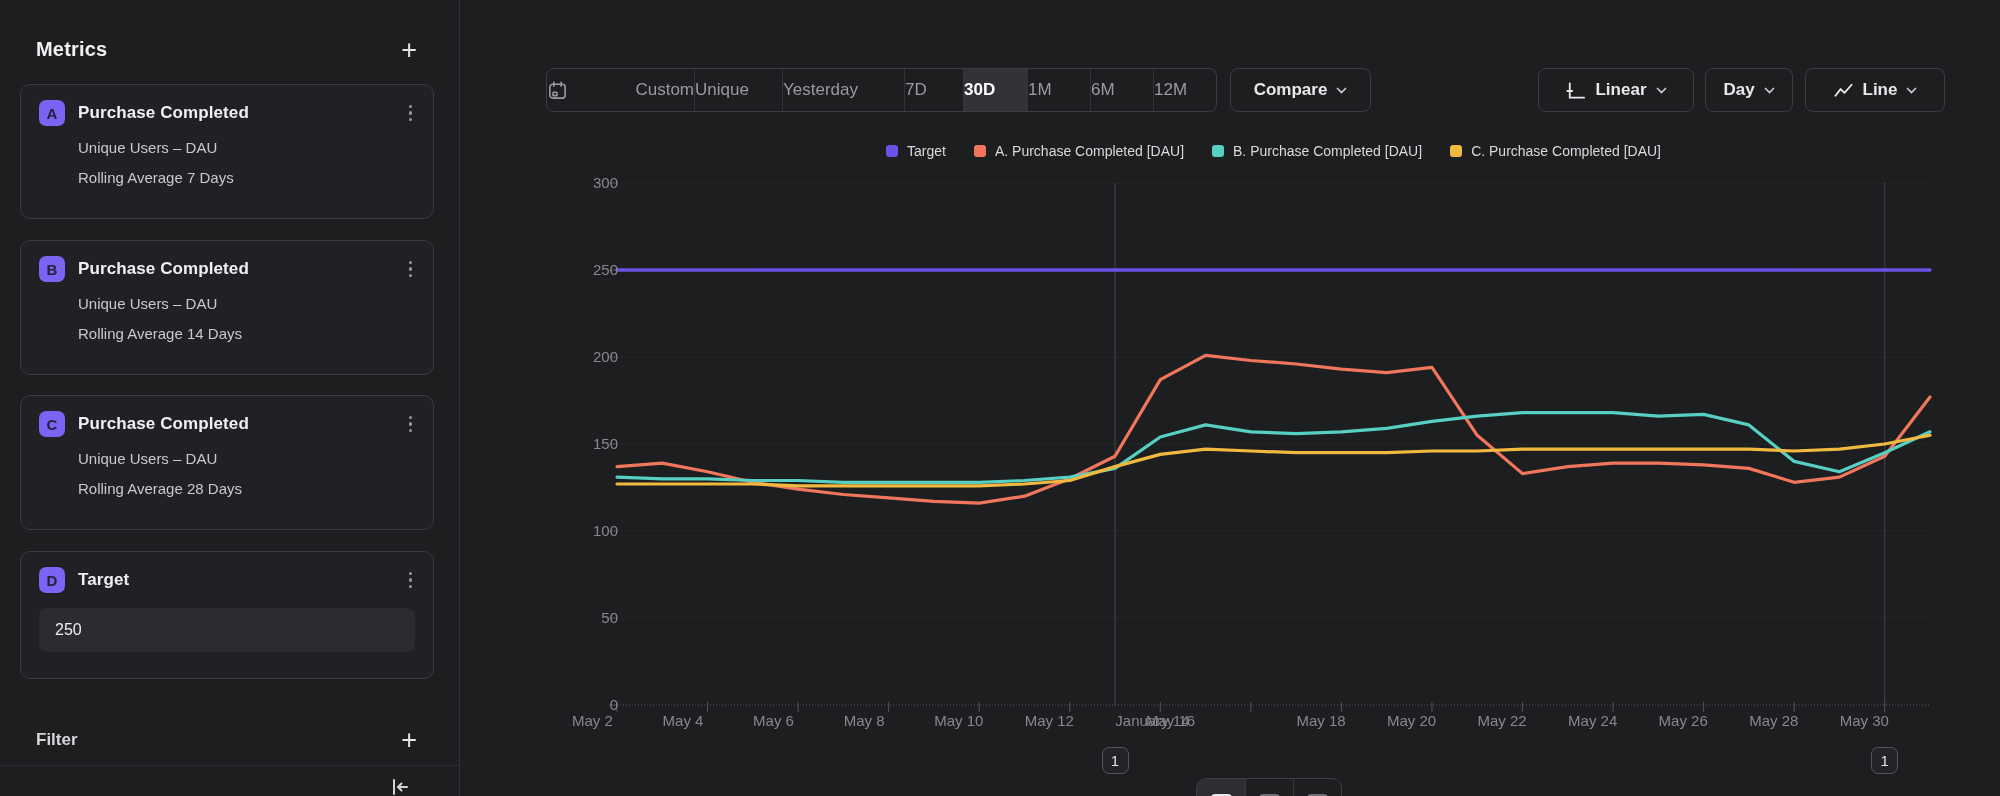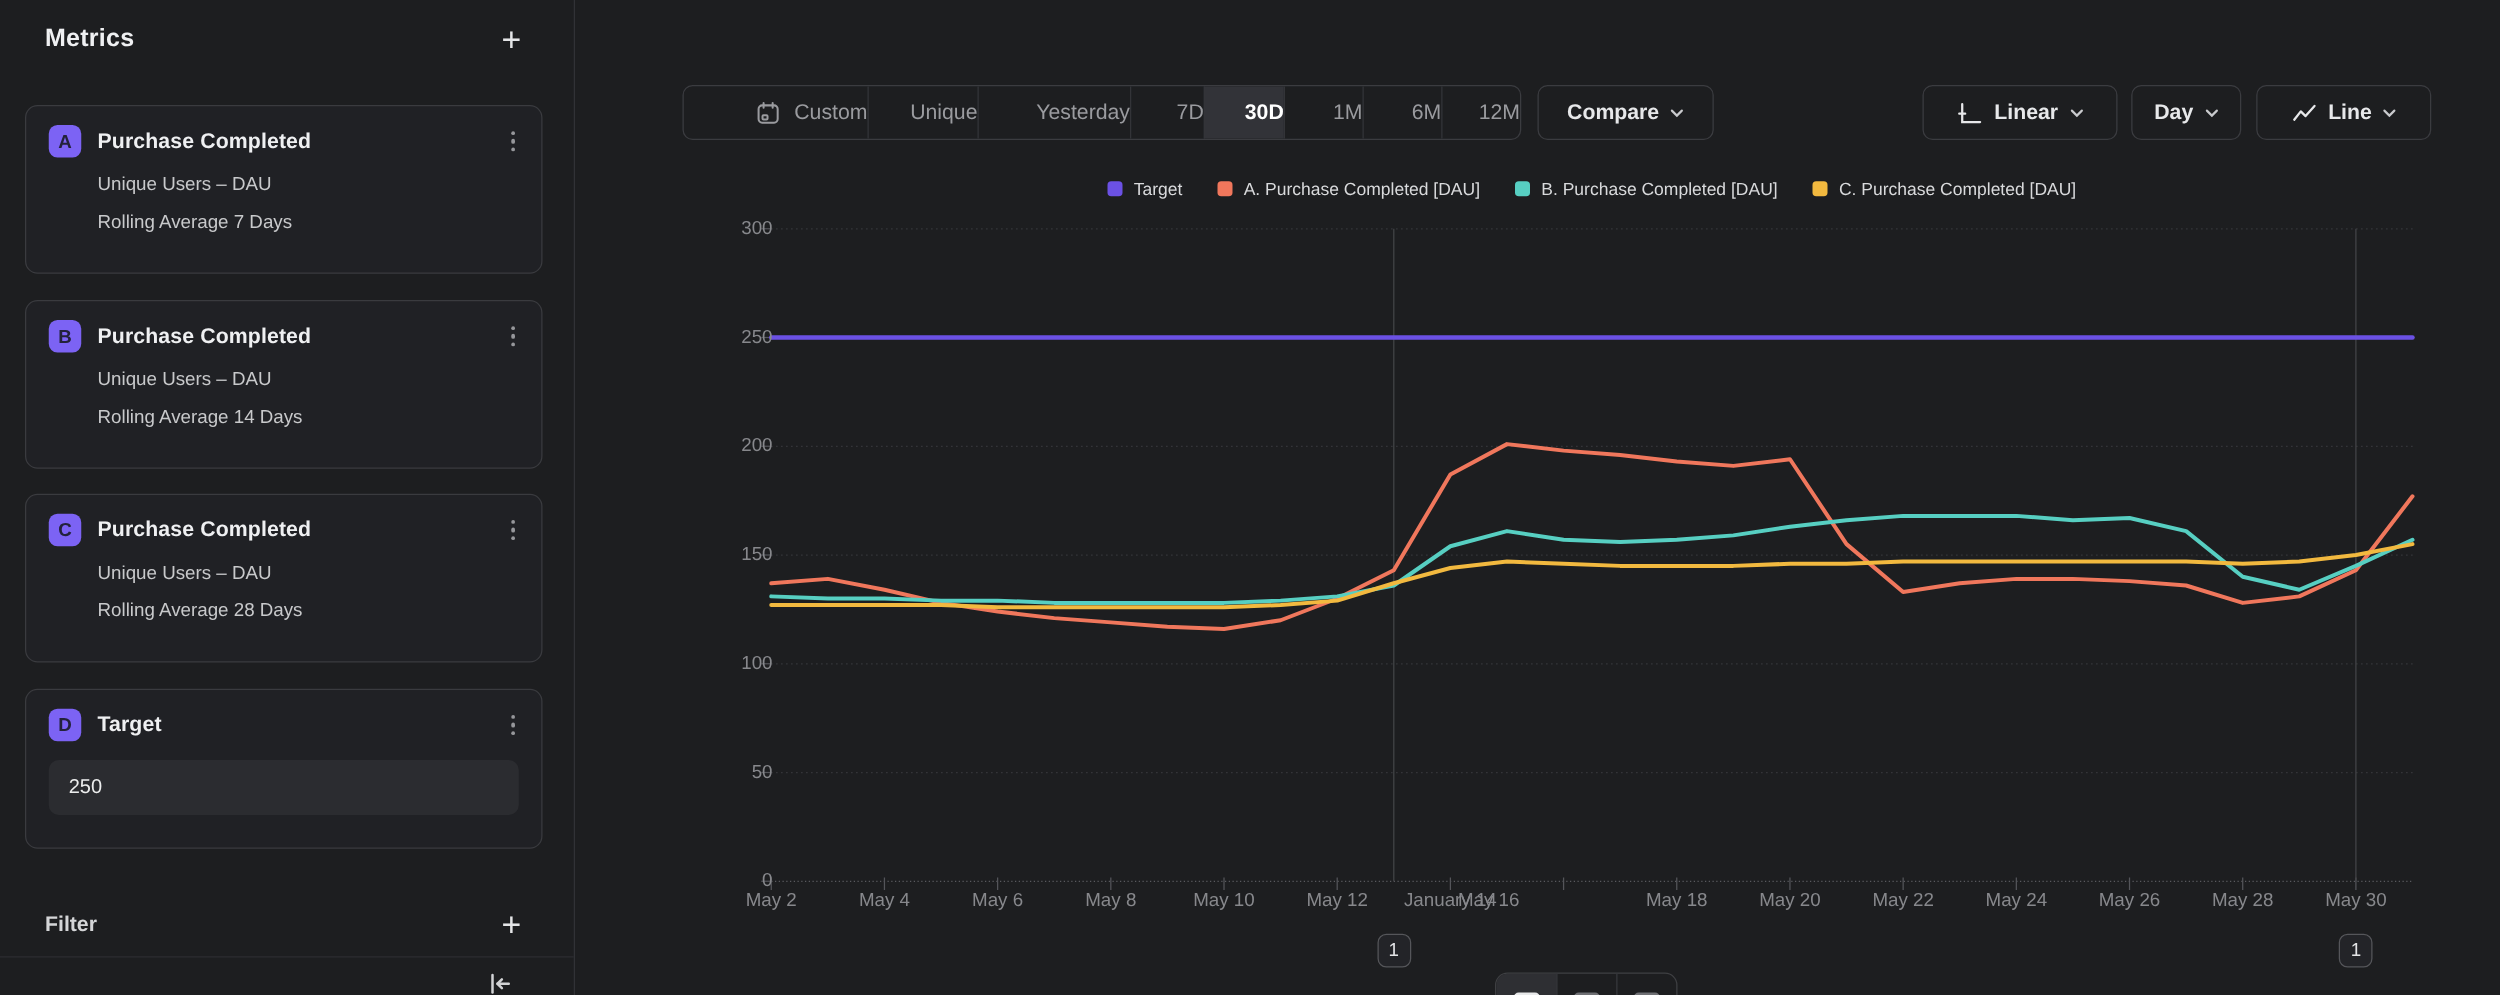--- a/index.html
+++ b/index.html
@@ -15,21 +15,21 @@
     --seg-active:#323338;
     --input-bg:#2b2c30;
     --badge:#7c63f4;
   }
   *{box-sizing:border-box;margin:0;padding:0;}
   body{background:#141517;font-family:"Liberation Sans","DejaVu Sans",sans-serif;}
   #app{position:relative;width:2000px;height:796px;background:var(--bg);overflow:hidden;color:var(--text1);}
 
   
   .sidebar{position:absolute;left:0;top:0;width:460px;height:796px;border-right:1px solid var(--line);}
-  .sb-header{position:absolute;left:36px;right:40px;top:20px;display:flex;align-items:center;justify-content:space-between;gap:47px;}
+  .sb-header{position:absolute;left:36px;right:40px;top:38px;display:flex;align-items:center;justify-content:space-between;gap:47px;}
   .sb-title{font-size:20px;font-weight:700;color:var(--text1);letter-spacing:.2px;}
   .plus-btn{background:none;border:none;color:#e4e5e7;font-size:27px;font-weight:300;line-height:20px;cursor:pointer;padding:0 2px;}
   .metric-card{position:absolute;left:20px;width:414px;border:1px solid var(--card-border);border-radius:10px;background:#202125;padding:15px 18px;}
   .card-a{top:84px;height:135px;}
   .card-b{top:240px;height:135px;}
   .card-c{top:395px;height:135px;}
   .card-d{top:551px;height:128px;}
   .card-head{display:flex;align-items:center;}
   .letter-badge{width:26px;height:26px;border-radius:7px;background:var(--badge);color:#23223a;font-size:15px;font-weight:700;display:flex;align-items:center;justify-content:center;flex:0 0 auto;}
   .card-title{margin-left:13px;font-size:17px;font-weight:700;color:var(--text1);flex:1 1 auto;letter-spacing:.1px;}
@@ -37,32 +37,32 @@
   .kebab i{width:3.5px;height:3.5px;border-radius:50%;background:#96979b;display:block;}
   .card-line{margin-left:39px;margin-top:13px;font-size:15px;color:var(--text2);}
   .target-input{margin-top:15px;width:100%;height:44px;background:var(--input-bg);border:none;border-radius:8px;color:#eceded;font-size:16px;padding:0 16px;font-family:inherit;}
   .filter-row{position:absolute;left:36px;right:40px;top:730px;display:flex;align-items:center;justify-content:space-between;}
   .filter-title{font-size:17px;font-weight:700;color:#d4d5d7;}
   .sb-divider{position:absolute;left:0;right:0;top:765px;border-top:1px solid #2c2d30;}
   .collapse-btn{position:absolute;right:48px;top:778px;background:none;border:none;cursor:pointer;color:#d2d3d5;}
 
   
   .seg-control{position:absolute;left:546px;top:68px;height:44px;display:flex;border:1px solid var(--btn-border);border-radius:8px;overflow:hidden;}
-  .seg{display:flex;align-items:center;justify-content:flex-end;gap:10px;font-size:17px;color:var(--seg-text);background:none;border:none;border-left:1px solid #333438;cursor:pointer;font-family:inherit;}
+  .seg{display:flex;align-items:center;justify-content:space-between;gap:10px;font-size:17px;color:var(--seg-text);background:none;border:none;border-left:1px solid #333438;cursor:pointer;font-family:inherit;}
   .seg:first-child{border-left:none;}
   .seg.active{background:var(--seg-active);color:#fff;font-weight:700;}
   .tb-btn{position:absolute;top:68px;height:44px;display:flex;align-items:center;justify-content:center;gap:9px;background:none;border:1px solid var(--btn-border);border-radius:8px;color:var(--btn-text);font-size:17px;font-weight:700;cursor:pointer;font-family:inherit;}
 
   
   .legend{position:absolute;left:617px;width:1313px;top:143px;display:flex;justify-content:center;gap:28px;}
   .legend-item{display:flex;align-items:center;gap:9px;font-size:14px;color:#d9dadc;cursor:pointer;}
   .legend-chip{width:12px;height:12px;border-radius:3px;flex:0 0 auto;}
   #chart-svg{position:absolute;left:0;top:0;pointer-events:none;}
   .y-label{position:absolute;left:518px;width:100px;text-align:right;font-size:15px;color:var(--muted);height:22px;line-height:22px;}
-  .x-label{position:absolute;top:712px;width:90px;text-align:center;font-size:15px;color:var(--muted);}
+  .x-label{position:absolute;top:712px;width:90px;text-align:left;font-size:15px;color:var(--muted);}
   .ann-badge{position:absolute;top:747px;width:27px;height:27px;border:1px solid #55565a;border-radius:7px;background:#232428;color:#e2e3e5;font-size:15px;display:flex;align-items:center;justify-content:center;cursor:pointer;}
 
   
   .view-switch{position:absolute;left:1196px;top:778px;height:44px;display:flex;border:1px solid #3f4043;border-radius:10px;overflow:hidden;}
   .view-seg{width:48px;display:flex;align-items:flex-end;justify-content:center;padding-bottom:12px;background:none;border:none;border-left:1px solid #37383c;cursor:pointer;}
   .view-seg:first-child{border-left:none;background:#2e2f33;}
   .vicon{width:21px;height:15px;border:2px solid #6f7074;border-radius:4px;}
   .view-seg:first-child .vicon{border-color:#e8e9ea;}
 </style>
 </head>

